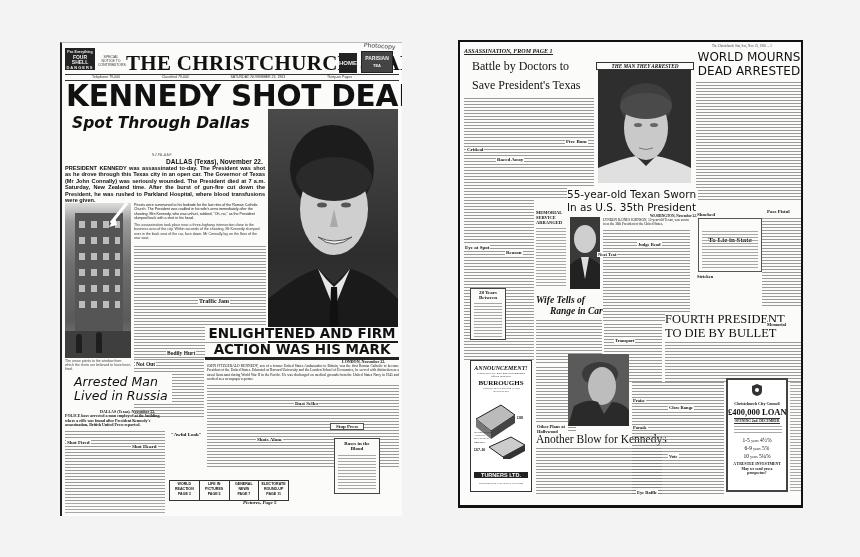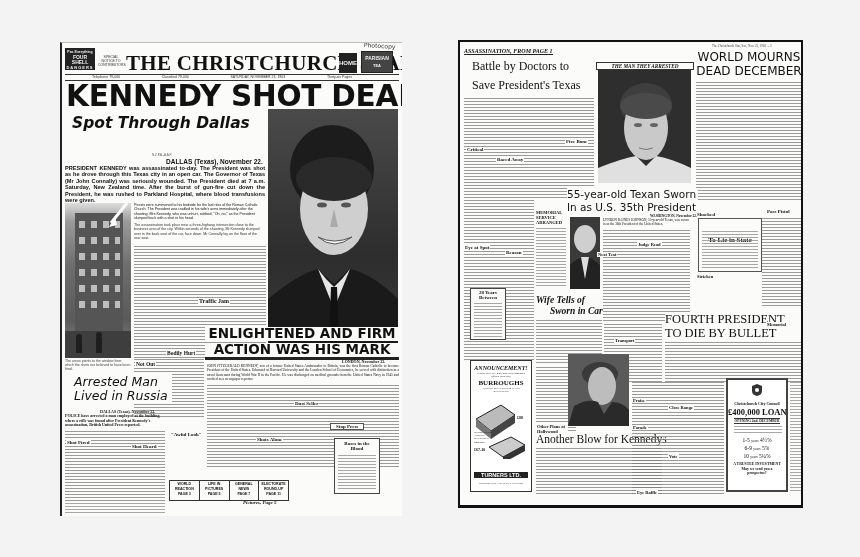--- a/index.html
+++ b/index.html
@@ -207,21 +207,21 @@
       <ellipse cx="48" cy="36" rx="26" ry="13" fill="#4a4a4a"></ellipse>
       <ellipse cx="40" cy="55" rx="4" ry="2" fill="#666"></ellipse>
       <ellipse cx="56" cy="55" rx="4" ry="2" fill="#666"></ellipse>
       <path d="M41 78 Q48 81 55 78" stroke="#777" fill="none"></path>
       <path d="M0 113 L0 98 Q25 88 38 86 L48 96 L58 86 Q72 88 93 98 L93 113Z" fill="#e0e0e0"></path>
     </svg>
   </div>
 
   <div class="abs" style="left:236px;top:8px;font-family:'DejaVu Sans',sans-serif;font-size:12px;line-height:14px;text-align:center;width:106px;white-space:nowrap;">
     <div>WORLD MOURNS</div>
-    <div>DEAD DECEMBER</div>
+    <div>DEAD ARRESTED</div>
   </div>
   <div class="greek col" style="left:236px;top:40px;width:106px;height:120px;"></div>
   <div class="subhead" style="left:236px;top:170px;font-size:5px;">Shocked</div>
   <div class="subhead" style="left:306px;top:167px;font-size:5px;">Pass Pistol</div>
 
   <div class="abs" style="left:107px;top:146px;font-family:'DejaVu Sans',sans-serif;font-size:10.5px;line-height:12.5px;white-space:nowrap;background:#fbfbf9;padding-right:2px;">
     <div>55-year-old Texan Sworn</div>
     <div>In as U.S. 35th President</div>
   </div>
   <div class="photo" style="left:110px;top:175px;width:30px;height:72px;background:#3a3a3a;">
@@ -248,21 +248,21 @@
   <div class="subhead" style="left:45px;top:208px;font-size:5px;">Reason</div>
 
   <div class="box" style="left:10px;top:246px;width:34px;height:50px;">
     <div style="text-align:center;font-size:5px;font-weight:bold;margin-top:1px;">28 Years</div>
     <div style="text-align:center;font-size:5px;font-weight:bold;">Between</div>
     <div class="greek" style="left:3px;top:14px;width:28px;height:34px;"></div>
   </div>
 
   <div class="abs" style="left:76px;top:253px;font-size:9.5px;font-style:italic;font-weight:bold;line-height:11px;white-space:nowrap;background:#fbfbf9;">
     <div>Wife Tells of</div>
-    <div style="padding-left:14px;">Sworn in Car</div>
+    <div style="padding-left:14px;">Range in Car</div>
   </div>
   <div class="greek col" style="left:76px;top:278px;width:66px;height:44px;"></div>
 
   <div class="box" style="left:238px;top:176px;width:62px;height:52px;border-color:#555;">
     <div style="text-align:center;font-size:7px;font-weight:bold;margin-top:17px;white-space:nowrap;">To Lie in State</div>
     <div class="greek" style="left:3px;top:12px;width:56px;height:38px;"></div>
   </div>
   <div class="greek col" style="left:302px;top:176px;width:40px;height:90px;"></div>
   <div class="subhead" style="left:236px;top:232px;font-size:4.5px;">Stricken</div>
 

